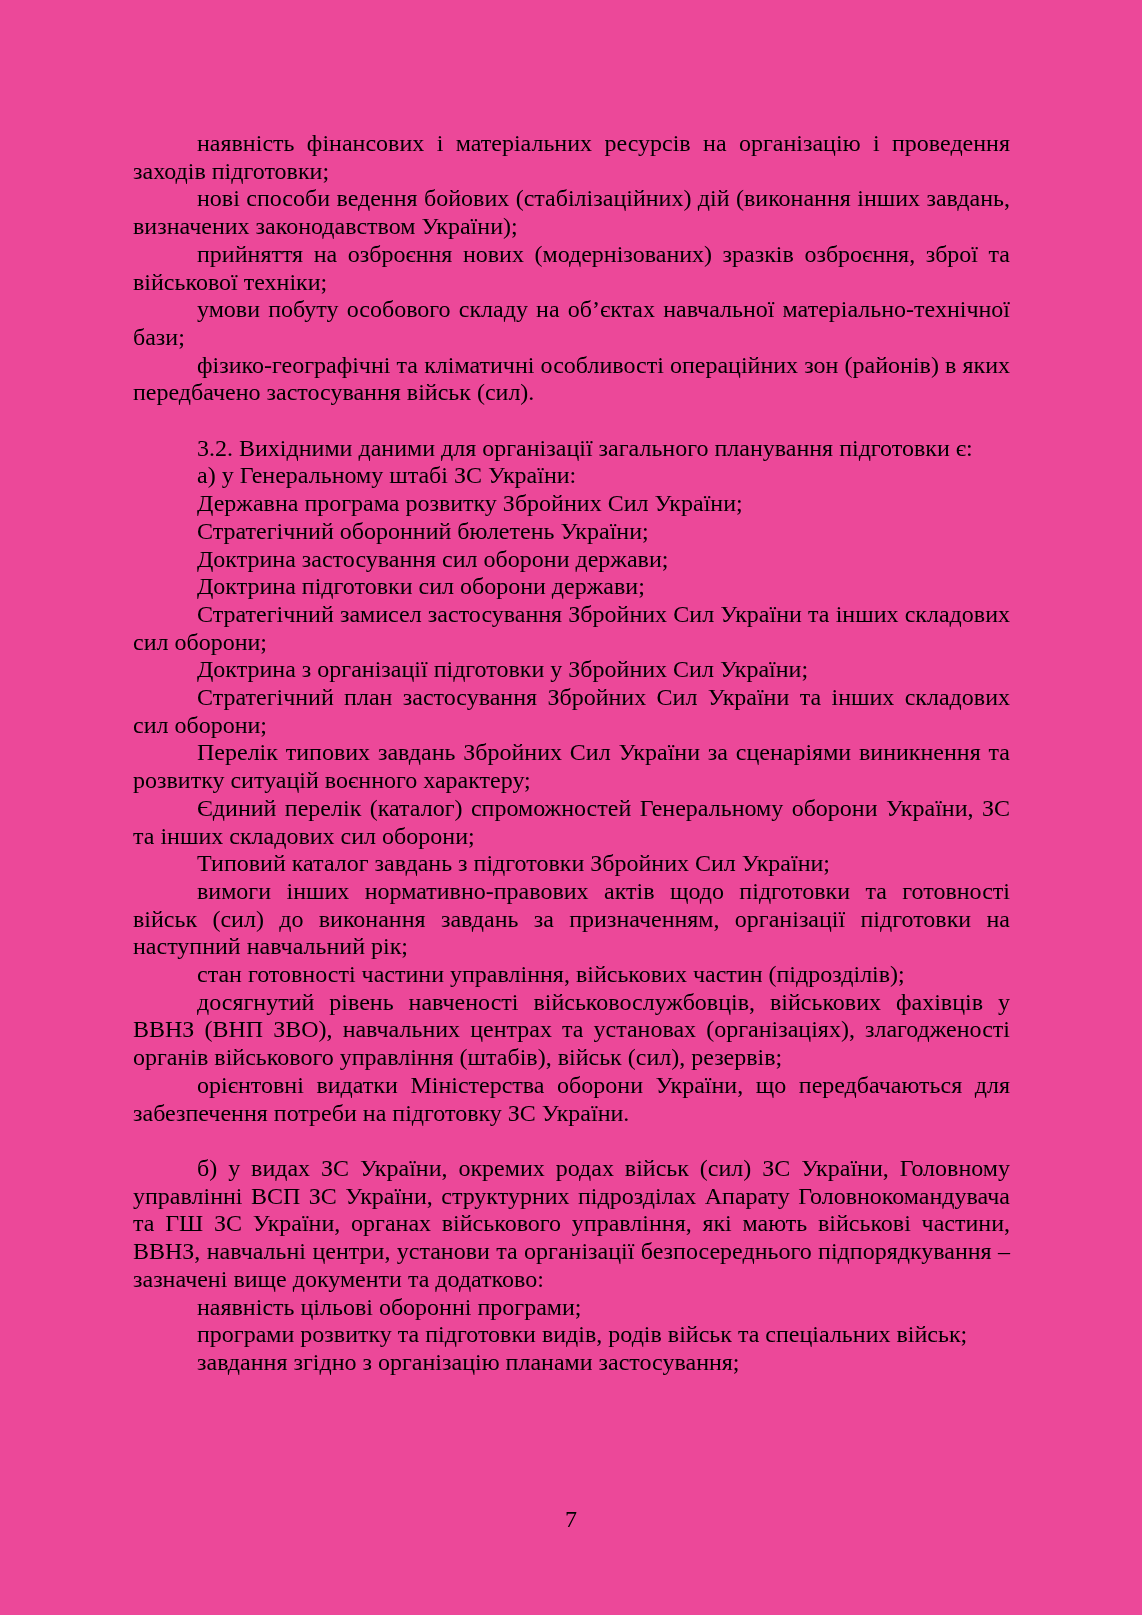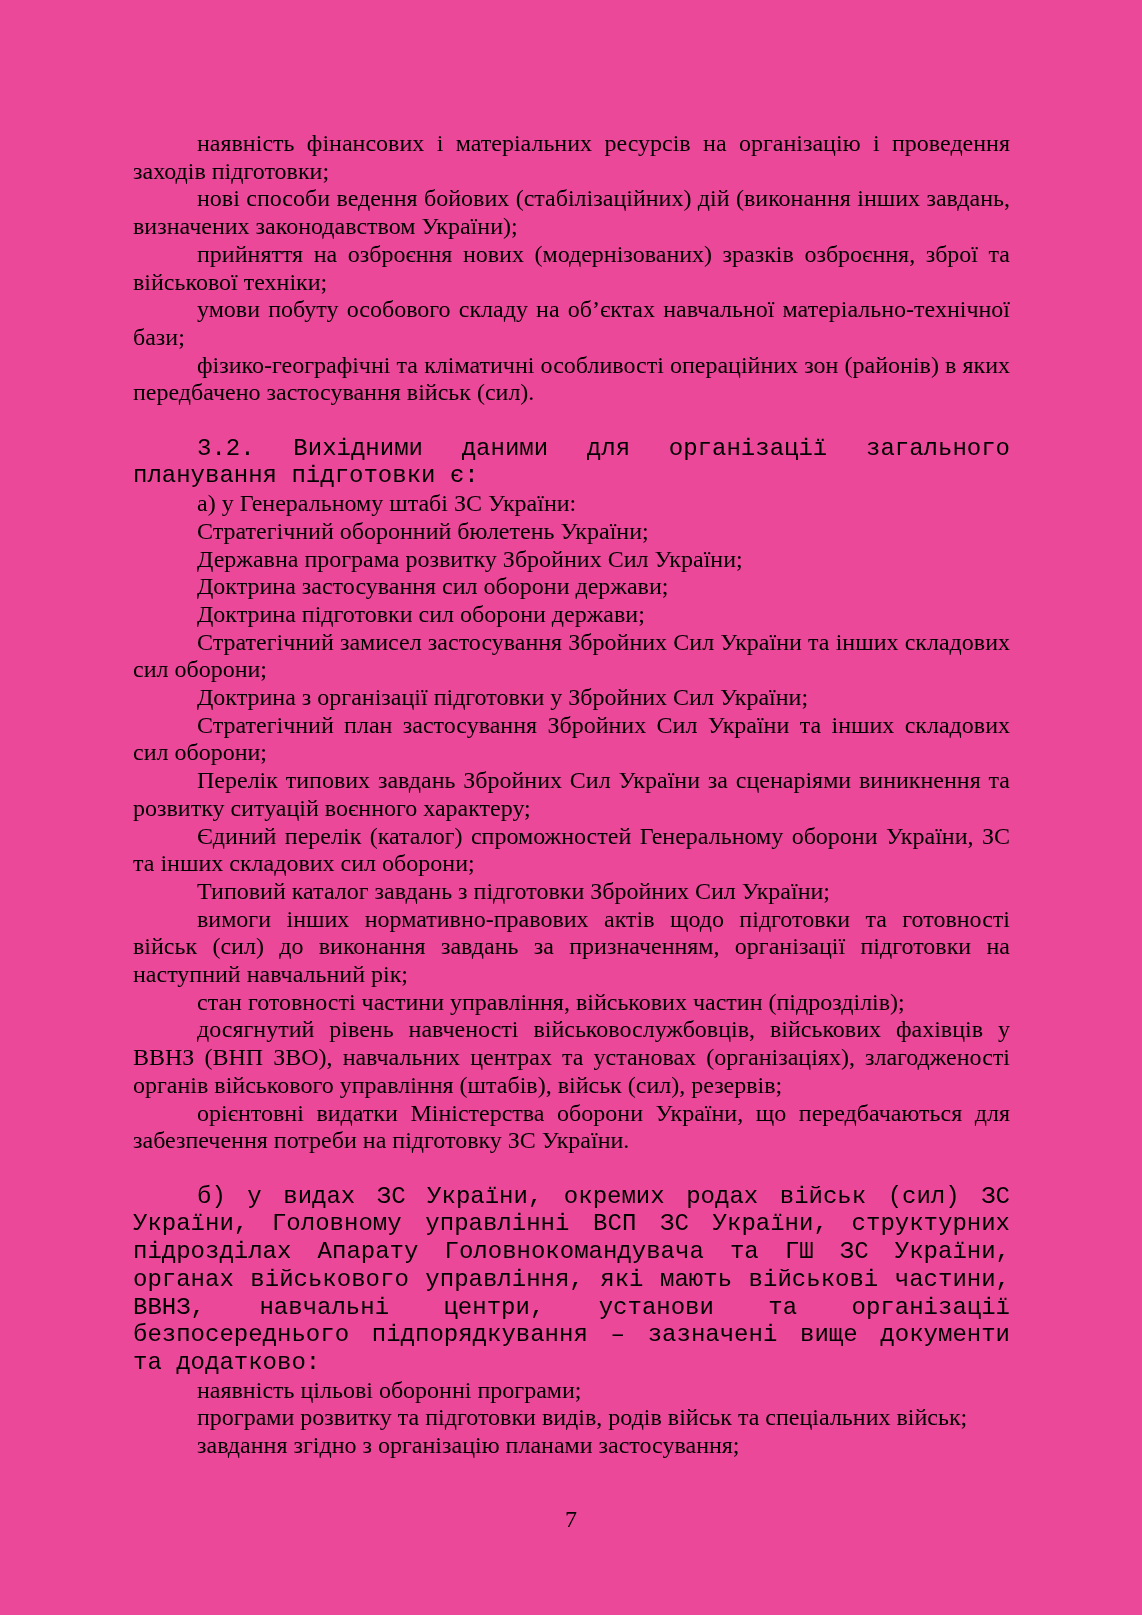--- a/index.html
+++ b/index.html
@@ -33,21 +33,20 @@
     text-align: justify;
     letter-spacing: 0;
   }
   .para {
     margin: 0;
     padding: 0;
     text-indent: 64px;
   }
   .gap-before {
     margin-top: 27.7px;
-    font-family: Liberation Mono, monospace;
   }
   .page-number {
     position: absolute;
     top: 1506px;
     left: 0;
     width: 100%;
     text-align: center;
     font-size: 24px;
     line-height: 27.7px;
   }
@@ -57,22 +56,22 @@
 
 <div class="page">
   <div class="content">
     <p class="para">наявність фінансових і матеріальних ресурсів на організацію і проведення заходів підготовки;</p>
     <p class="para">нові способи ведення бойових (стабілізаційних) дій (виконання інших завдань, визначених законодавством України);</p>
     <p class="para">прийняття на озброєння нових (модернізованих) зразків озброєння, зброї та військової техніки;</p>
     <p class="para">умови побуту особового складу на об’єктах навчальної матеріально-технічної бази;</p>
     <p class="para">фізико-географічні та кліматичні особливості операційних зон (районів) в яких передбачено застосування військ (сил).</p>
     <p class="para gap-before">3.2. Вихідними даними для організації загального планування підготовки є:</p>
     <p class="para">а) у Генеральному штабі ЗС України:</p>
+    <p class="para">Державна програма розвитку Збройних Сил України;</p>
     <p class="para">Стратегічний оборонний бюлетень України;</p>
-    <p class="para">Державна програма розвитку Збройних Сил України;</p>
     <p class="para">Доктрина застосування сил оборони держави;</p>
     <p class="para">Доктрина підготовки сил оборони держави;</p>
     <p class="para">Стратегічний замисел застосування Збройних Сил України та інших складових сил оборони;</p>
     <p class="para">Доктрина з організації підготовки у Збройних Сил України;</p>
     <p class="para">Стратегічний план застосування Збройних Сил України та інших складових сил оборони;</p>
     <p class="para">Перелік типових завдань Збройних Сил України за сценаріями виникнення та розвитку ситуацій воєнного характеру;</p>
     <p class="para">Єдиний перелік (каталог) спроможностей Генеральному оборони України, ЗС та інших складових сил оборони;</p>
     <p class="para">Типовий каталог завдань з підготовки Збройних Сил України;</p>
     <p class="para">вимоги інших нормативно-правових актів щодо підготовки та готовності військ (сил) до виконання завдань за призначенням, організації підготовки на наступний навчальний рік;</p>
     <p class="para">стан готовності частини управління, військових частин (підрозділів);</p>

